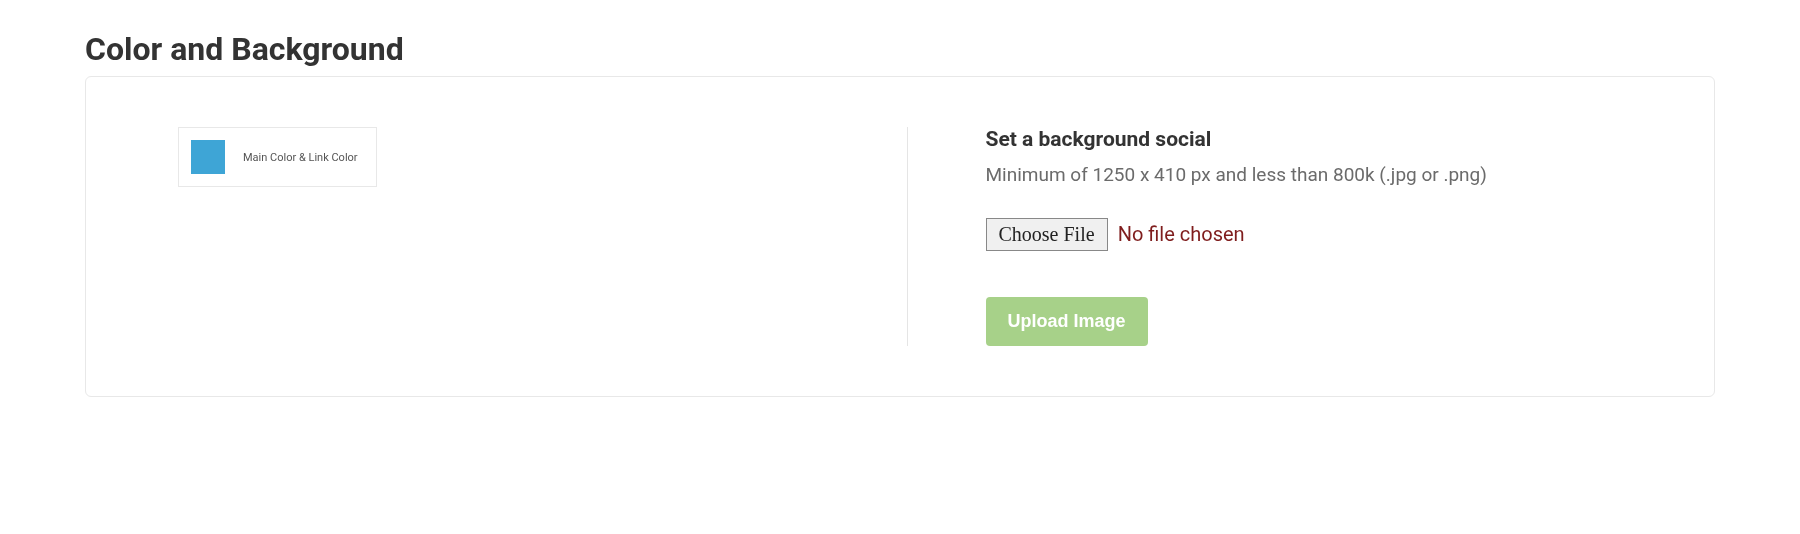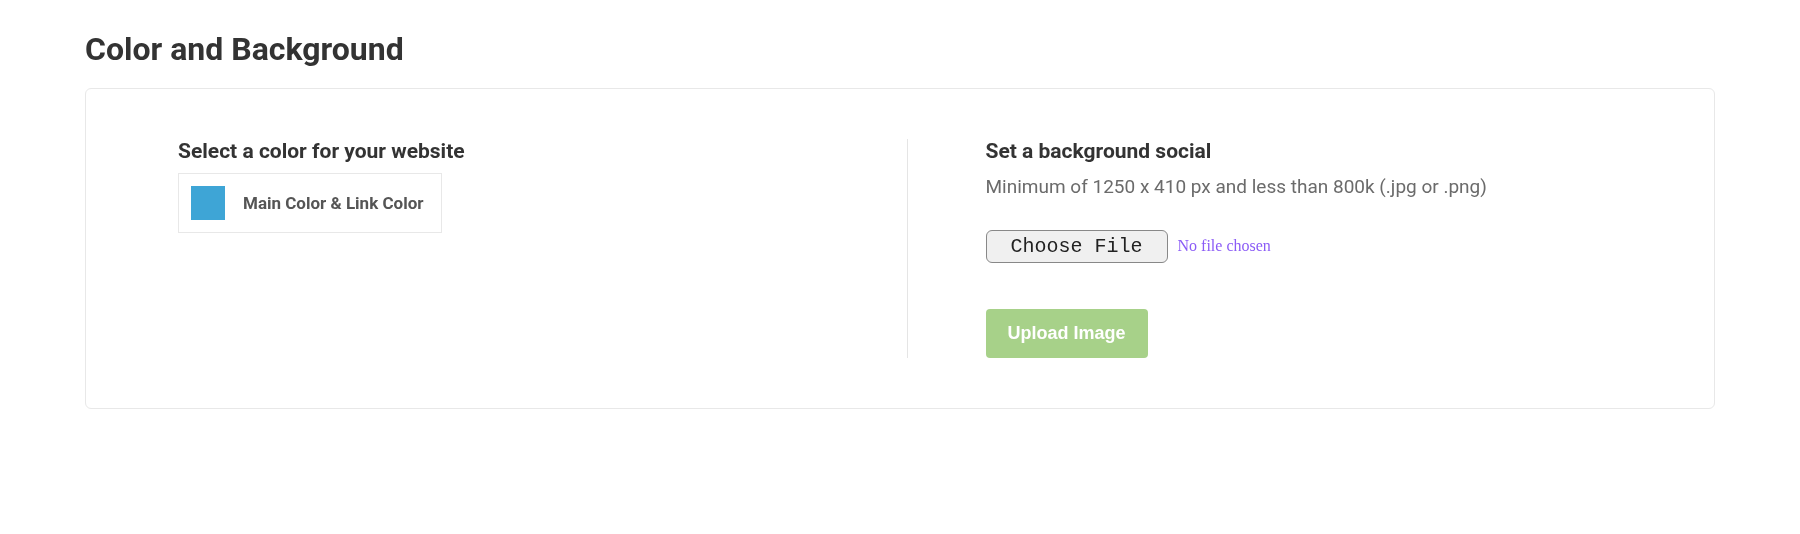--- a/index.html
+++ b/index.html
@@ -10,21 +10,21 @@
     body {
       font-family: -apple-system, BlinkMacSystemFont, "Segoe UI", Roboto, "Helvetica Neue", Arial, sans-serif;
       background: #ffffff;
       padding: 30px 85px;
       color: #333;
     }
     .page-title {
       font-size: 32px;
       font-weight: 700;
       color: #333333;
-      margin-bottom: 20px;
+      margin-bottom: 8px;
     }
     .panel {
       border: 1px solid #e8e8e8;
       border-radius: 6px;
       padding: 50px 60px 50px 92px;
       display: flex;
       position: relative;
     }
     .col {
       flex: 1;
@@ -62,44 +62,43 @@
       cursor: pointer;
     }
     .color-swatch {
       width: 34px;
       height: 34px;
       background: #3ea5d6;
       margin-right: 18px;
       flex-shrink: 0;
     }
     .color-label {
-      font-size: 17px;
-      font-weight: 700;
+      font-size: 11px;
+      font-weight: 400;
       color: #555555;
     }
     .file-row {
       display: flex;
       align-items: center;
       gap: 10px;
       margin-bottom: 46px;
     }
     .choose-file-btn {
-      font-family: Liberation Mono, monospace;
+      font-family: Liberation Serif, serif;
       font-size: 20px;
       color: #222222;
       background: #f0f0f0;
       border: 1px solid #888888;
-      border-radius: 6px;
-      padding: 4px 24px;
+      border-radius: 0;
+      padding: 4px 12px;
       cursor: pointer;
     }
     .file-status {
-      font-size: 16px;
-      color: #8b5cf6;
-      font-family: Liberation Serif, serif;
+      font-size: 20px;
+      color: #7f1d1d;
     }
     .upload-btn {
       display: inline-block;
       background: #a7d189;
       color: #ffffff;
       font-size: 18px;
       font-weight: 600;
       border: none;
       border-radius: 4px;
       padding: 14px 22px;
@@ -108,21 +107,20 @@
     }
   </style>
 </head>
 <body>
 
 <h1 class="page-title">Color and Background</h1>
 
 <div class="panel">
 
   <div class="col col-left">
-    <h2 class="section-heading">Select a color for your website</h2>
     <div class="color-picker">
       <span class="color-swatch" style="background:#3ea5d6"></span>
       <span class="color-label">Main Color &amp; Link Color</span>
     </div>
   </div>
 
   <div class="divider"></div>
 
   <div class="col col-right">
     <h2 class="section-heading">Set a background social</h2>

